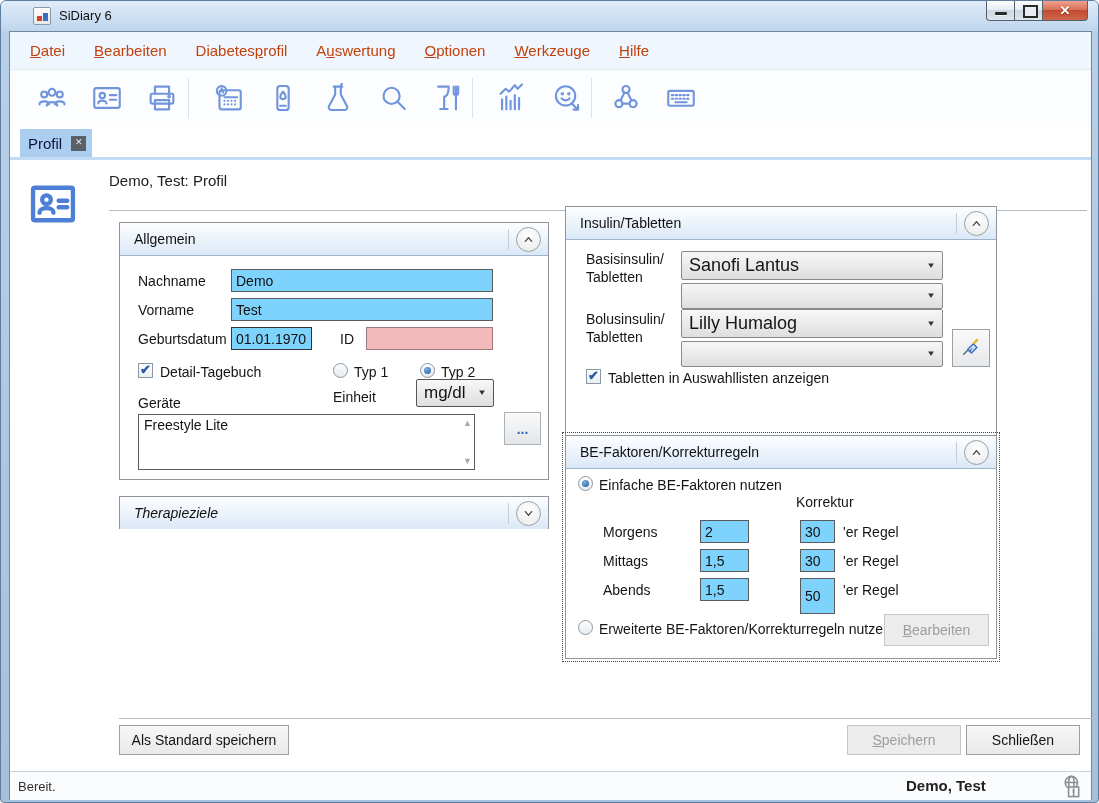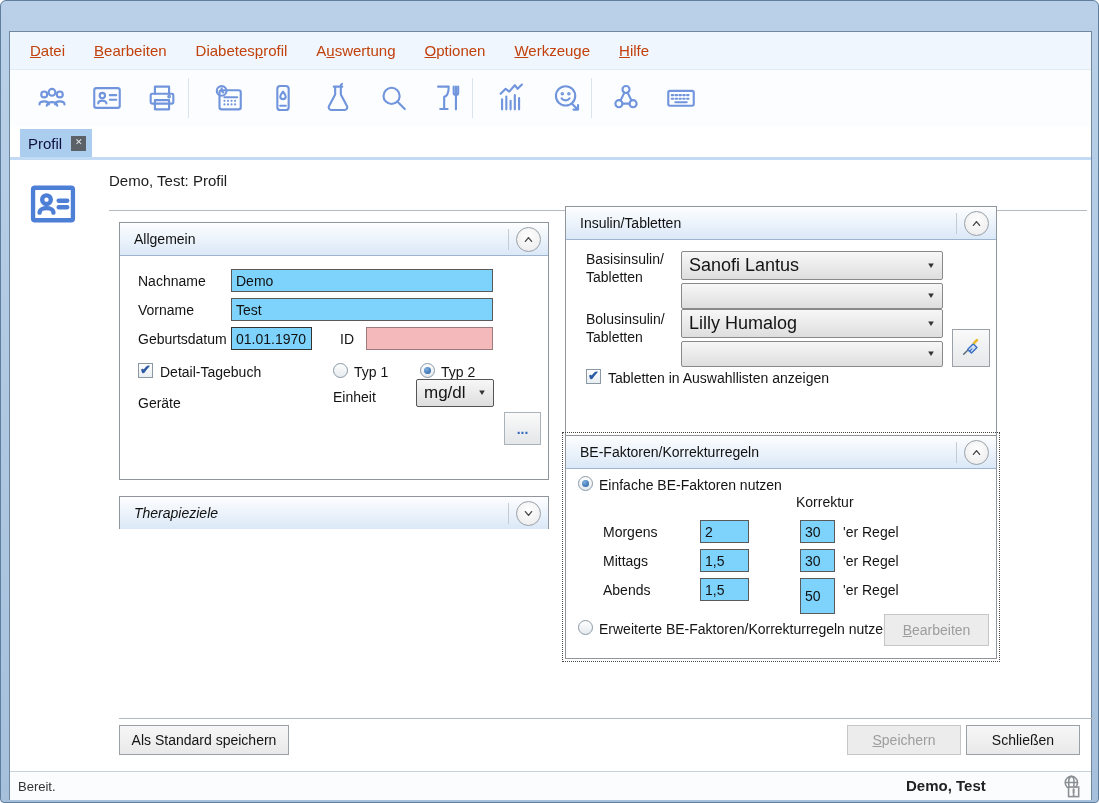--- a/index.html
+++ b/index.html
@@ -87,20 +87,27 @@
   
   .statusbar { position:absolute; left:0; top:739px; right:0; height:29px; background:#fbfcfe; border-top:1px solid #c9d1d9; }
   .status-left { position:absolute; left:8px; top:7px; font-size:13px; color:#333; }
   .status-user { position:absolute; left:896px; top:5px; font-size:15px; font-weight:bold; color:#222; }
   .status-ico { position:absolute; left:1049px; top:1px; }
 </style>
 </head>
 <body>
 
 <div class="frame">
+  <div class="titlebar">
+    <span class="app-icon"></span>
+    <span class="win-title">SiDiary 6</span>
+    <span class="winbtn btn-min"></span>
+    <span class="winbtn btn-max"></span>
+    <span class="winbtn btn-close"></span>
+  </div>
 
   <div class="client">
 
     <div class="menubar">
       <span class="menu-item"><span></span><span class="accel">D</span><span>atei</span></span>
       <span class="menu-item"><span></span><span class="accel">B</span><span>earbeiten</span></span>
       <span class="menu-item"><span>Diabetes</span><span class="accel">p</span><span>rofil</span></span>
       <span class="menu-item"><span>A</span><span class="accel">u</span><span>swertung</span></span>
       <span class="menu-item"><span></span><span class="accel">O</span><span>ptionen</span></span>
       <span class="menu-item"><span></span><span class="accel">W</span><span>erkzeuge</span></span>
@@ -220,20 +227,25 @@
       <span class="flabel" style="left:40px; top:141px;">Detail-Tagebuch</span>
       <span class="radio" style="left:213px; top:140px;"></span>
       <span class="flabel" style="left:234px; top:141px;">Typ 1</span>
       <span class="radio sel" style="left:300px; top:140px;"></span>
       <span class="flabel" style="left:321px; top:141px;">Typ 2</span>
       <span class="flabel" style="left:213px; top:166px;">Einheit</span>
       <span class="combo big" style="left:296px; top:156px; width:78px; height:28px; border-color:#555;">
           <span class="cval" style="font-size:17px">mg/dl</span>
         </span>
       <span class="flabel" style="left:18px; top:172px;">Geräte</span>
+      <div class="listbox" style="left:18px; top:191px; width:337px; height:56px;">
+        <div class="list-item">Freestyle Lite</div>
+        <span class="lb-up"></span>
+        <span class="lb-dn"></span>
+      </div>
       <button class="pbtn dots-btn" style="left:384px; top:189px; width:37px; height:33px;">...</button>
     </div>
 
     <div class="gbox" style="left:109px; top:464px; width:430px; height:33px;">
       <div class="ghead" style="height:32px; border-bottom:none;font-style:italic;">
         <span class="ghead-title">Therapieziele</span>
         <span class="ghead-sep" style="left:388px"></span>
         <span class="collapse-btn" style="left:396px">
             <svg viewBox="0 0 24 24">
               <path d="M7,9 l5,6 5-6"></path>

